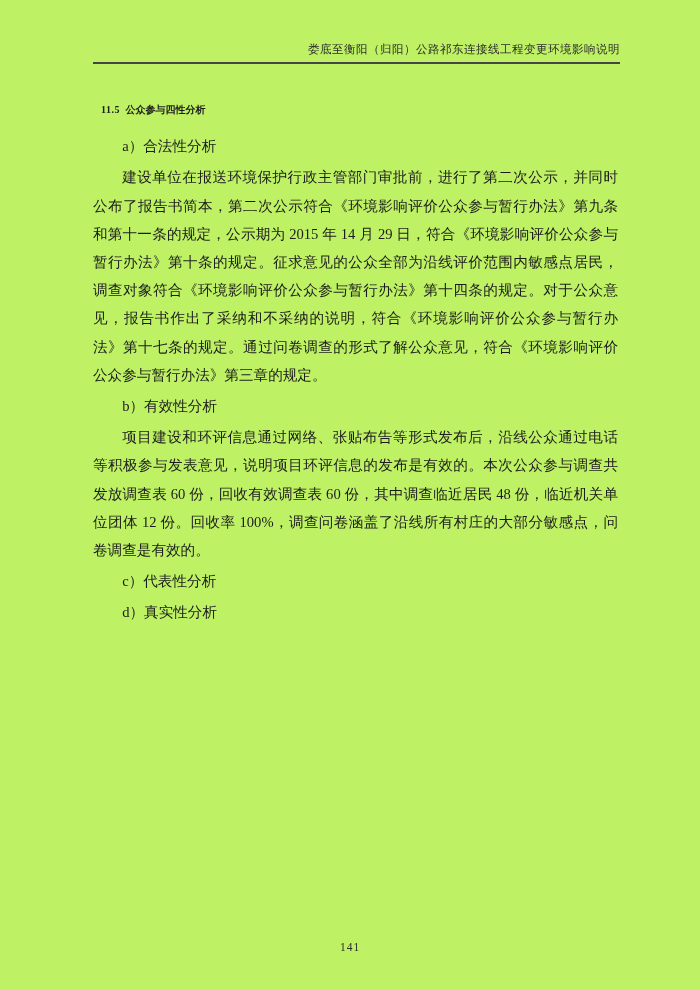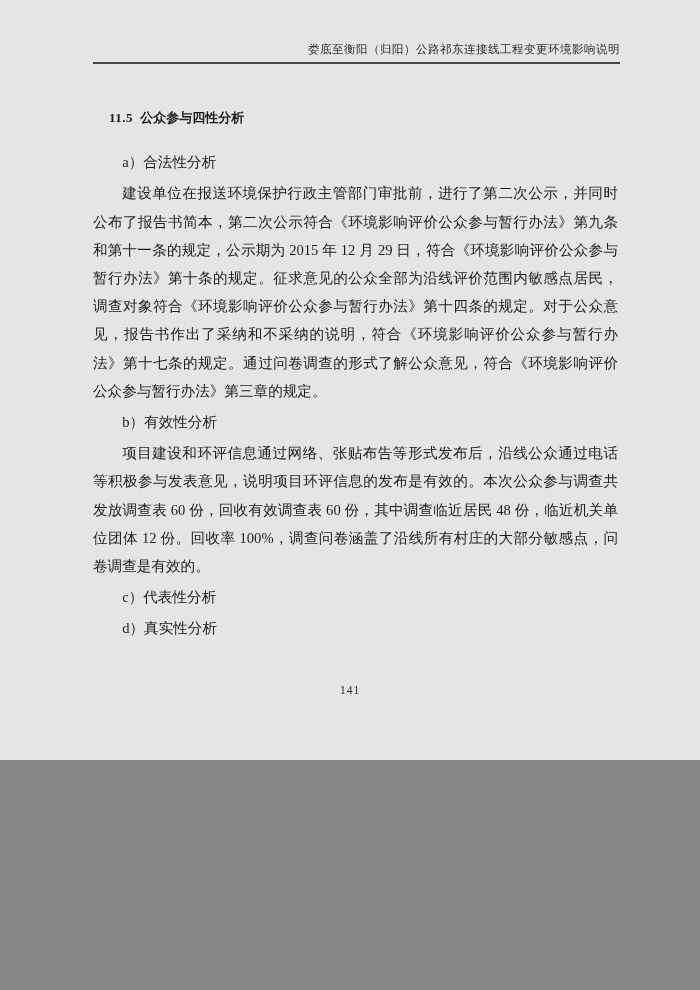--- a/index.html
+++ b/index.html
@@ -4,23 +4,23 @@
 <title>Document Page</title>
 <style>
   html, body {
     margin: 0;
     padding: 0;
     background: #888;
   }
   .page {
     position: relative;
     width: 700px;
-    height: 760px;
+    height: 990px;
     margin: 0 auto;
-    background: #e5e5e5;
+    background: #bef264;
     font-family: "Liberation Serif", "DejaVu Serif", serif;
     color: #1c1c1c;
     overflow: hidden;
     box-sizing: border-box;
   }
   
   .page-header {
     position: absolute;
     top: 40px;
     left: 93px;
@@ -51,39 +51,39 @@
     color: #1c1c1c;
   }
   .para {
     margin: 0;
     text-indent: 2em;
   }
   .para.no-indent {
     text-indent: 0;
   }
   .section-heading {
-    margin: 16px;
-    font-size: 13px;
+    margin: 8px;
+    font-size: 10px;
     font-weight: bold;
     line-height: 28.2px;
     text-indent: 0;
   }
   .section-heading .sec-num {
     font-weight: bold;
     margin-right: 0.55em;
     letter-spacing: 0.5px;
   }
   .sub-heading {
     margin: 3px 0;
     text-indent: 2em;
   }
   
   .page-footer {
     position: absolute;
-    bottom: 64px;
+    bottom: 37px;
     left: 0;
     width: 100%;
     text-align: center;
     font-size: 11.5px;
     letter-spacing: 1px;
     color: #2b2b2b;
   }
 </style>
 </head>
 <body>
@@ -95,21 +95,21 @@
   <div class="header-rule"></div>
 
   <div class="body-text">
 
 
     <p class="section-heading"><span class="sec-num">11.5</span><span>公众参与四性分析</span></p>
 
     <p class="sub-heading">a）合法性分析</p>
 
 
-    <p class="para">建设单位在报送环境保护行政主管部门审批前，进行了第二次公示，并同时公布了报告书简本，第二次公示符合《环境影响评价公众参与暂行办法》第九条和第十一条的规定，公示期为 2015 年 12 月 29 日，符合《环境影响评价公众参与暂行办法》第十条的规定。征求意见的公众全部为沿线评价范围内敏感点居民，调查对象符合《环境影响评价公众参与暂行办法》第十四条的规定。对于公众意见，报告书作出了采纳和不采纳的说明，符合《环境影响评价公众参与暂行办法》第十七条的规定。通过问卷调查的形式了解公众意见，符合《环境影响评价公众参与暂行办法》第三章的规定。</p>
+    <p class="para">建设单位在报送环境保护行政主管部门审批前，进行了第二次公示，并同时公布了报告书简本，第二次公示符合《环境影响评价公众参与暂行办法》第九条和第十一条的规定，公示期为 2015 年 14 月 29 日，符合《环境影响评价公众参与暂行办法》第十条的规定。征求意见的公众全部为沿线评价范围内敏感点居民，调查对象符合《环境影响评价公众参与暂行办法》第十四条的规定。对于公众意见，报告书作出了采纳和不采纳的说明，符合《环境影响评价公众参与暂行办法》第十七条的规定。通过问卷调查的形式了解公众意见，符合《环境影响评价公众参与暂行办法》第三章的规定。</p>
 
     <p class="sub-heading">b）有效性分析</p>
 
     <p class="para">项目建设和环评信息通过网络、张贴布告等形式发布后，沿线公众通过电话等积极参与发表意见，说明项目环评信息的发布是有效的。本次公众参与调查共发放调查表 60 份，回收有效调查表 60 份，其中调查临近居民 48 份，临近机关单位团体 12 份。回收率 100%，调查问卷涵盖了沿线所有村庄的大部分敏感点，问卷调查是有效的。</p>
 
     <p class="sub-heading">c）代表性分析</p>
 
 
     <p class="sub-heading">d）真实性分析</p>
 

